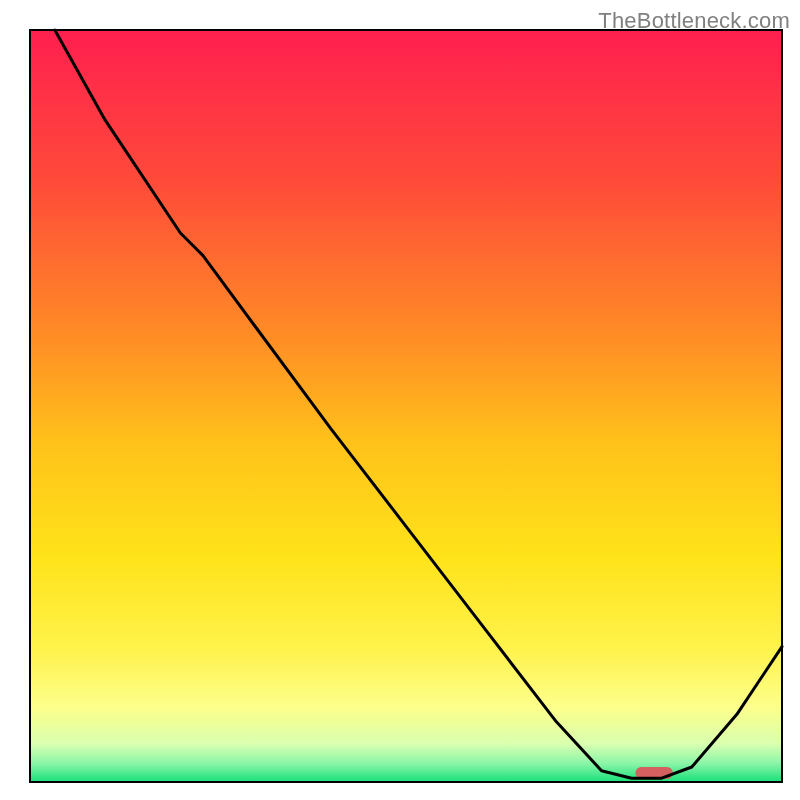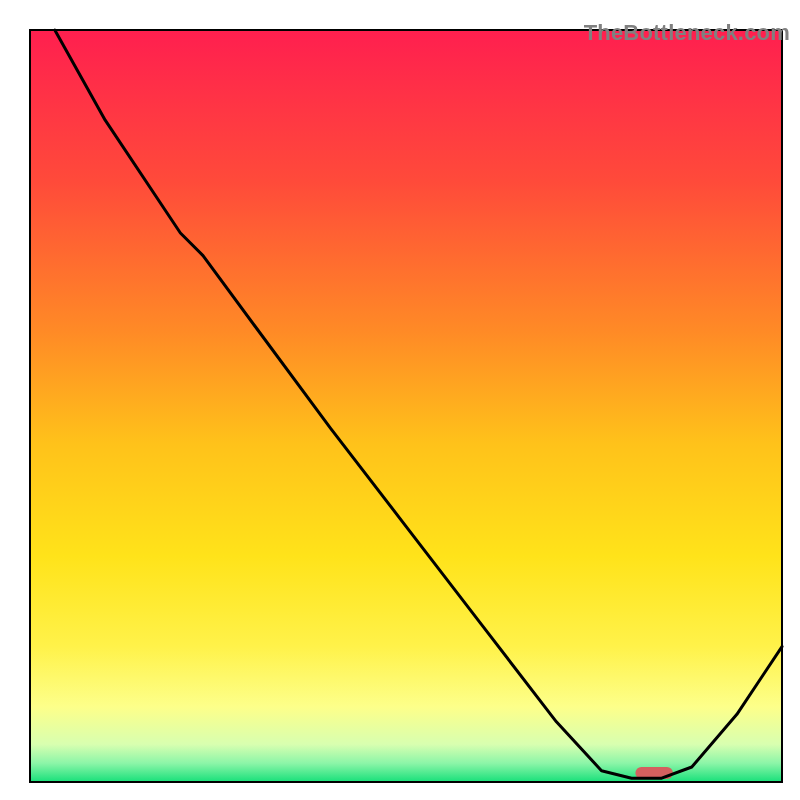--- a/index.html
+++ b/index.html
@@ -10,24 +10,24 @@
     background: #ffffff;
     font-family: Arial, Helvetica, sans-serif;
   }
   .container {
     position: relative;
     width: 800px;
     height: 800px;
   }
   .watermark {
     position: absolute;
-    top: 20px;
+    top: 8px;
     right: 10px;
     font-size: 22px;
-    font-weight: 700;
+    font-weight: 400;
     color: #808080;
     letter-spacing: 0.2px;
   }
   svg {
     display: block;
   }
 </style>
 </head>
 <body>
 <div class="container">

